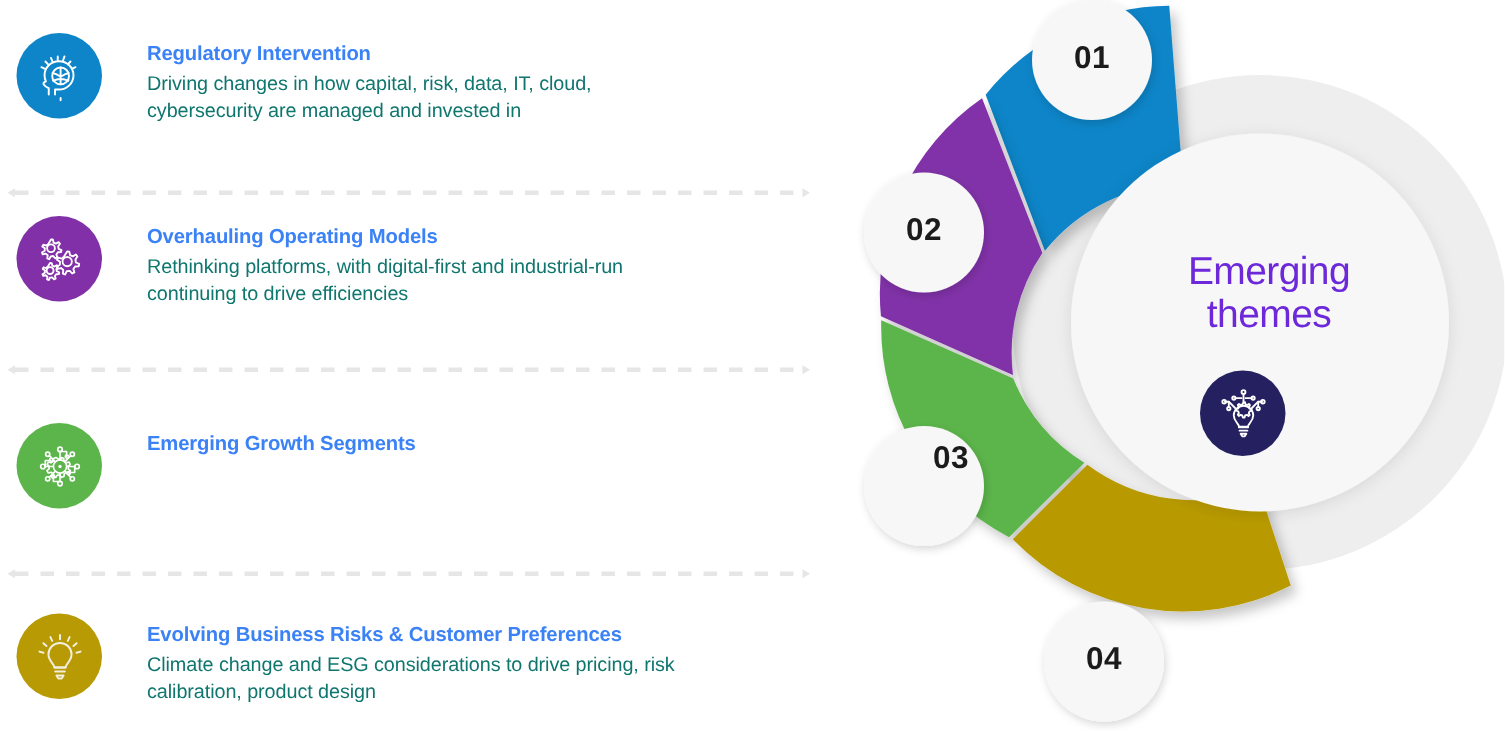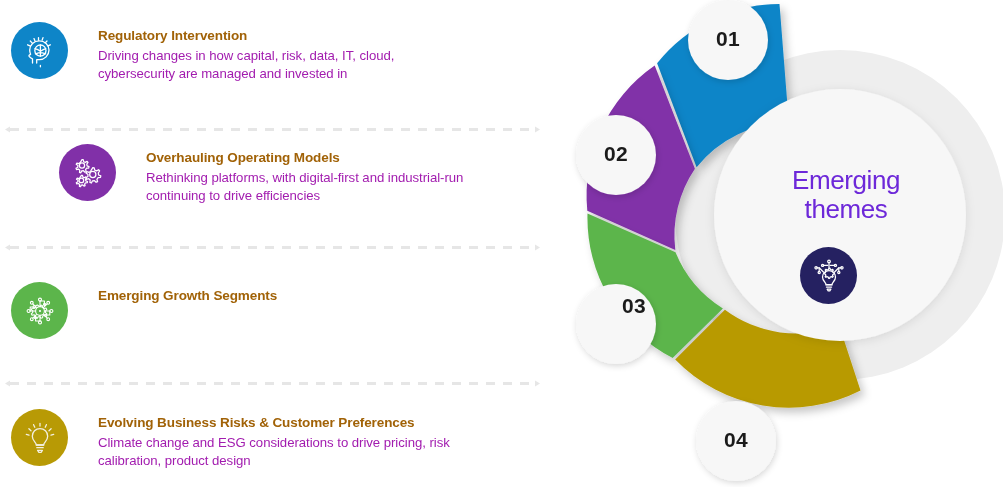--- a/index.html
+++ b/index.html
@@ -11,38 +11,38 @@
     overflow:hidden;
     position:relative;
   }
   #root{position:relative;width:1003px;height:487px;}
 
   
   .left-col{position:absolute;left:0;top:0;width:566px;height:487px;}
 
   .theme-row{position:absolute;left:0;width:566px;display:flex;align-items:flex-start;}
   .row-0{top:16px;}
-  .row-1{top:138px;margin-left:48px;}
+  .row-1{top:138px;}
   .row-2{top:276px;}
   .row-3{top:403px;}
 
   .icon-badge{
     width:57px;height:57px;border-radius:50%;
     flex:0 0 57px;margin-left:11px;margin-top:6px;
     display:flex;align-items:center;justify-content:center;
   }
   .icon-badge svg{display:block;}
 
   .row-text{margin-left:30px;padding-top:12px;}
   .row-title{
-    font-size:13.5px;font-weight:bold;color:#a16207;
+    font-size:13.5px;font-weight:bold;color:#3b82f6;
     letter-spacing:-0.1px;margin:0 0 2px 0;line-height:1.25;
   }
   .row-desc{
-    font-size:13.2px;color:#a21caf;line-height:1.40;margin:0;
+    font-size:13.2px;color:#0f766e;line-height:1.40;margin:0;
     letter-spacing:-0.05px;white-space:pre-line;
   }
 
   
   .divider{position:absolute;left:4px;width:537px;height:9px;}
   .div-0{top:120px;}
   .div-1{top:238px;}
   .div-2{top:374px;}
 
   

